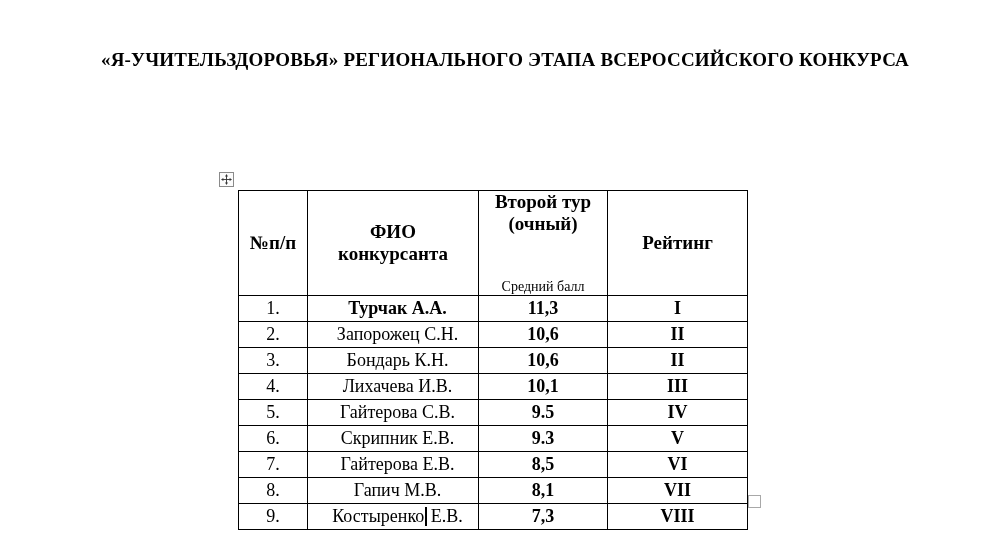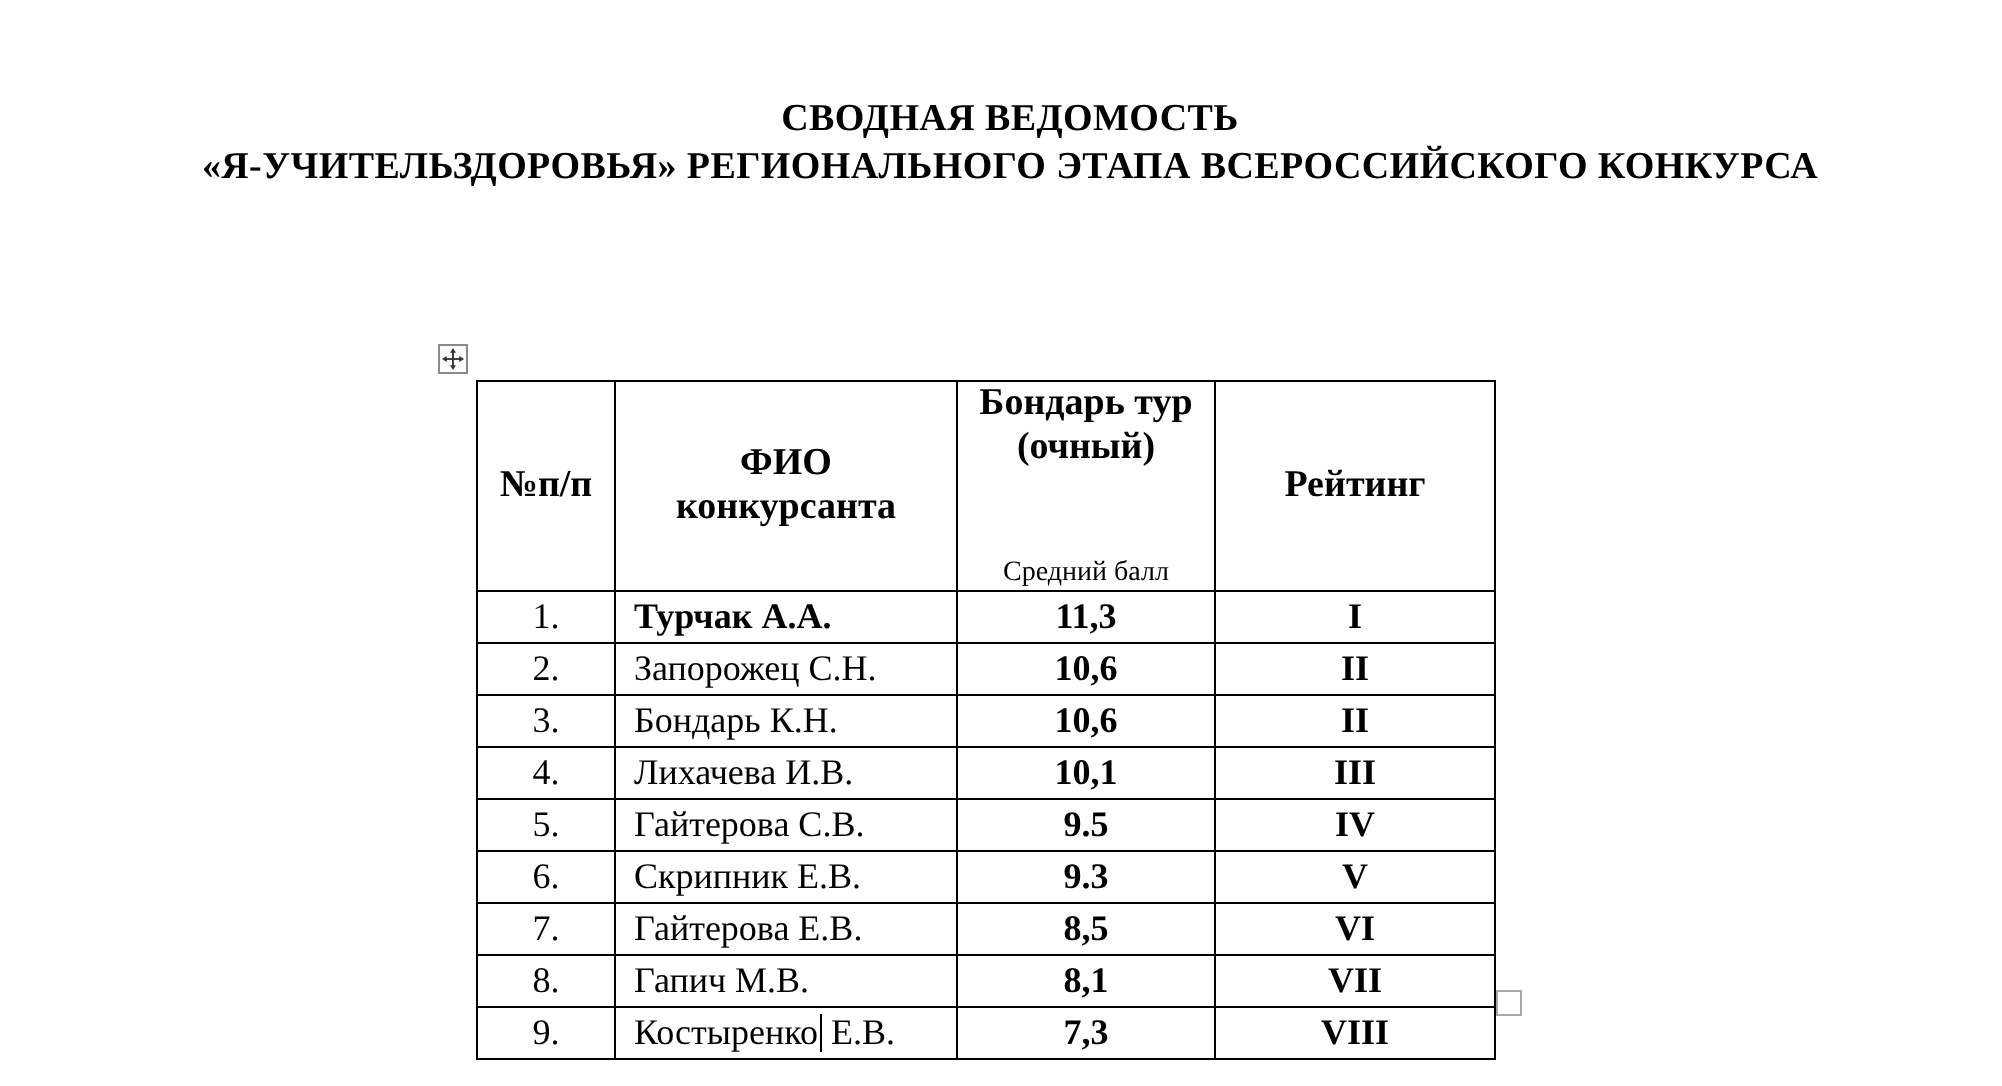--- a/index.html
+++ b/index.html
@@ -46,21 +46,21 @@
     font-size:19px;
   }
   .th-sub {
     font-weight:normal;
     font-size:14px;
     line-height:16px;
     margin-top:44px;
   }
   table.results td { height:26px; }
   td.c-num    { text-align:center; }
-  td.c-name   { text-align:left; padding-left:9px; }
+  td.c-name   { text-align:center; padding-left:9px; }
   td.c-score  { text-align:center; font-weight:bold; }
   td.c-rating { text-align:center; font-weight:bold; }
   td.c-name.bold { font-weight:bold; }
 
   
   .caret {
     display:inline-block;
     width:1.5px; height:19px;
     background:#000;
     vertical-align:-4px;
@@ -86,21 +86,20 @@
     border:1.5px solid #a8a8a8;
     background:#ffffff;
   }
 </style>
 </head>
 <body>
 
 <div class="page">
 
   <div class="doc-title">
-    <div>СВОДНАЯ ВЕДОМОСТЬ</div>
     <div>«Я-УЧИТЕЛЬЗДОРОВЬЯ» РЕГИОНАЛЬНОГО ЭТАПА ВСЕРОССИЙСКОГО КОНКУРСА</div>
   </div>
 
   <div class="move-handle">
     <span>
       <svg width="11" height="11" viewBox="0 0 12 12">
         <line x1="6" y1="2" x2="6" y2="10" stroke="#333" stroke-width="1"></line>
         <line x1="2" y1="6" x2="10" y2="6" stroke="#333" stroke-width="1"></line>
         <polygon points="6,0 4.4,2.6 7.6,2.6" fill="#333"></polygon>
         <polygon points="6,12 4.4,9.4 7.6,9.4" fill="#333"></polygon>
@@ -119,21 +118,21 @@
         <col style="width:140px">
       </colgroup>
       <thead>
         <tr>
           <th>№п/п</th>
           <th>
             <div>ФИО</div>
             <div>конкурсанта</div>
           </th>
           <th>
-            <div>Бондарь тур</div>
+            <div>Второй тур</div>
             <div>(очный)</div>
             <div class="th-sub">Средний балл</div>
           </th>
           <th>Рейтинг</th>
         </tr>
       </thead>
       <tbody>
         <tr>
           <td class="c-num">1.</td>
           <td class="c-name bold">Турчак А.А.</td>

